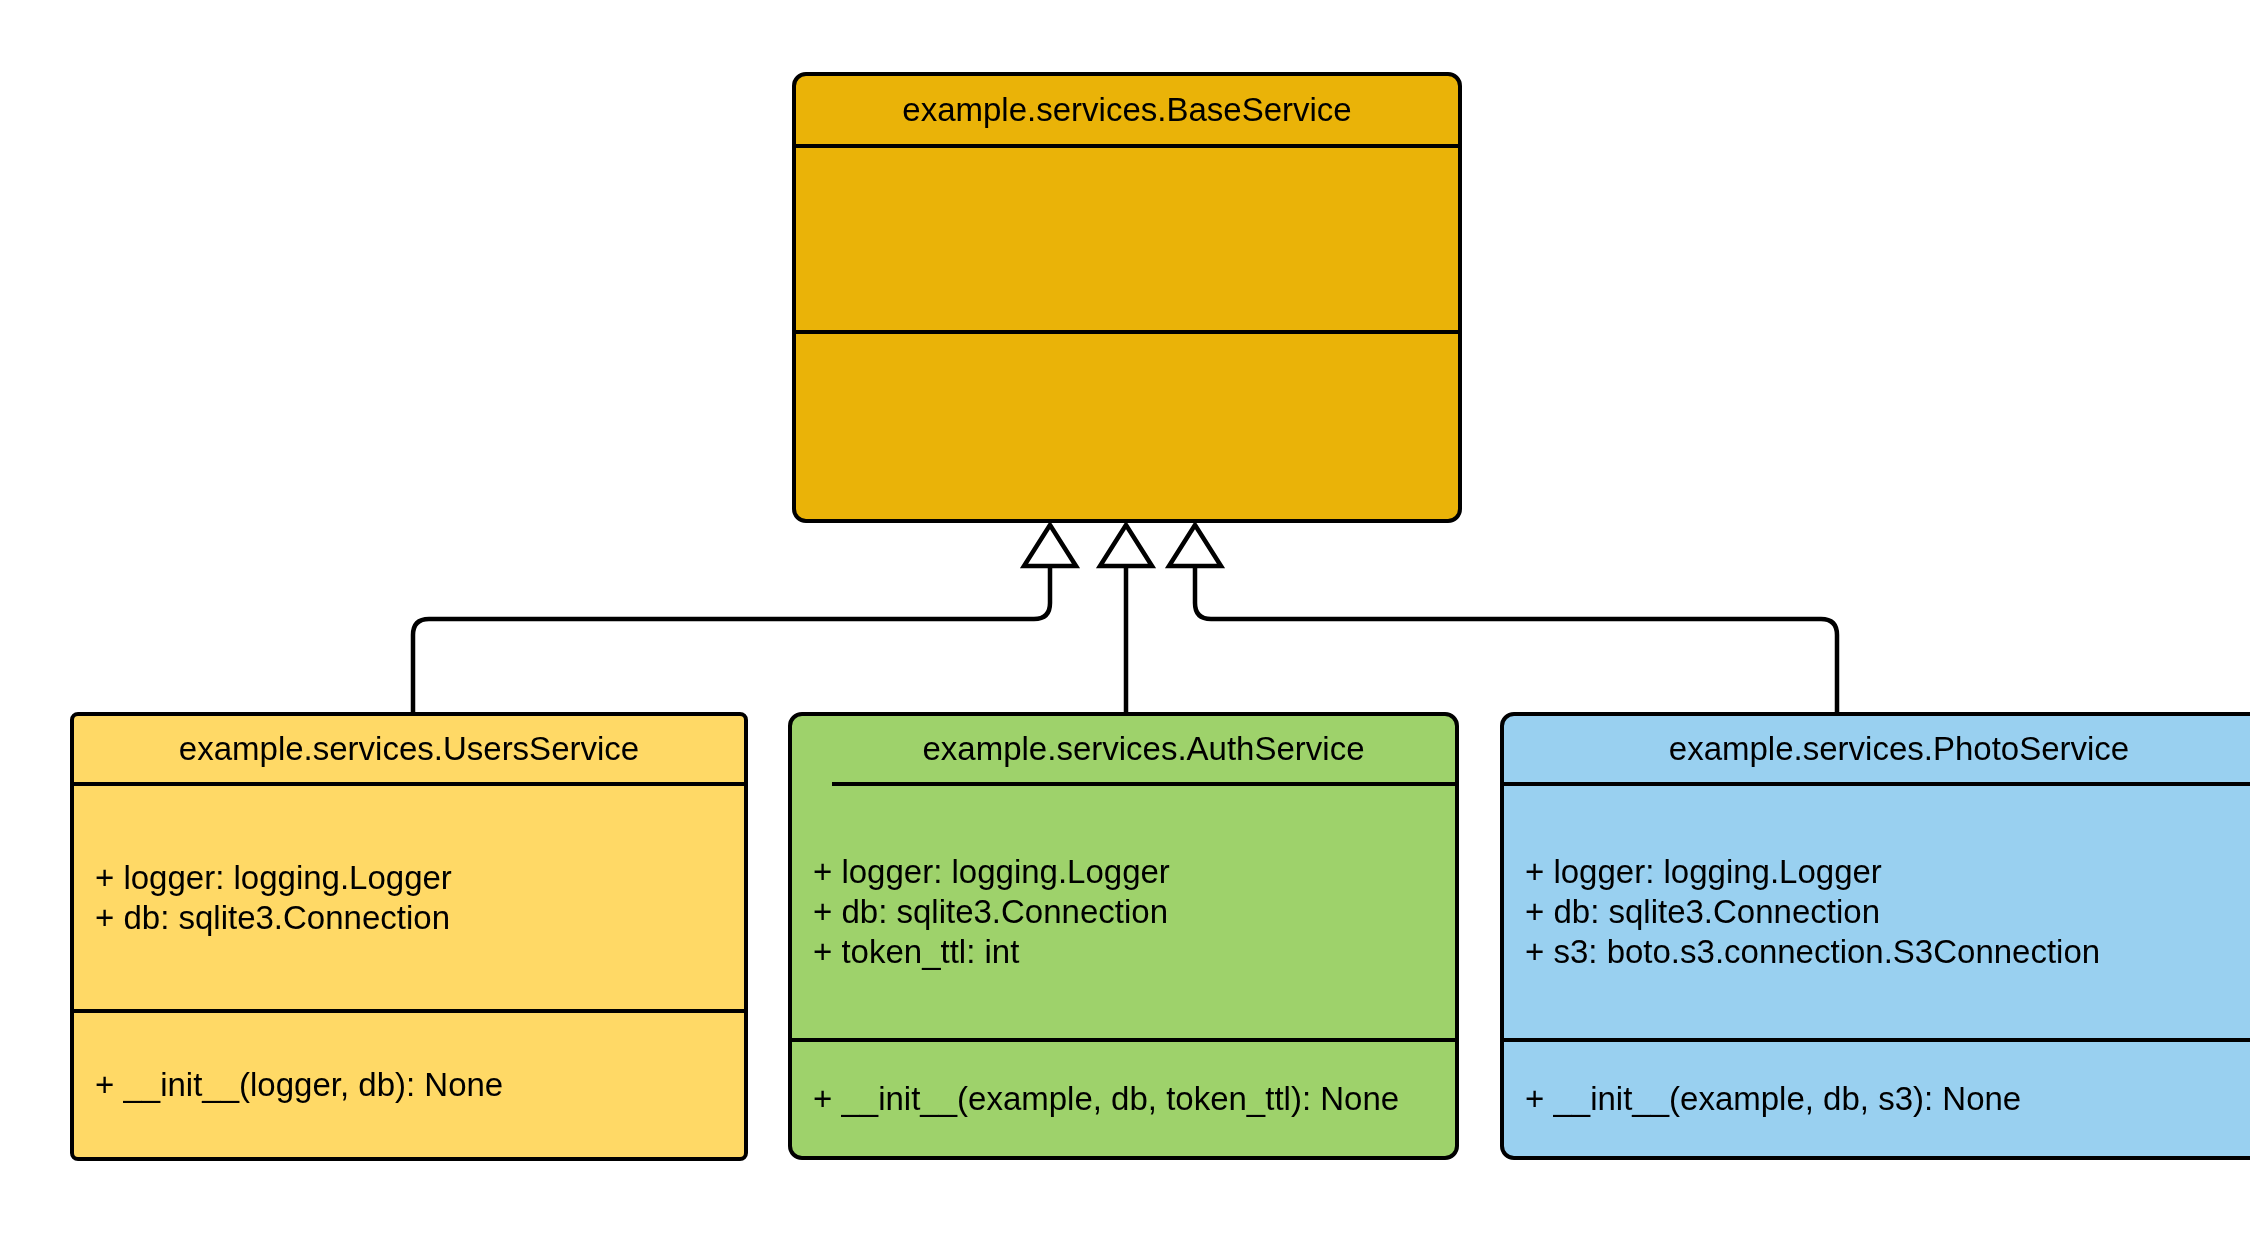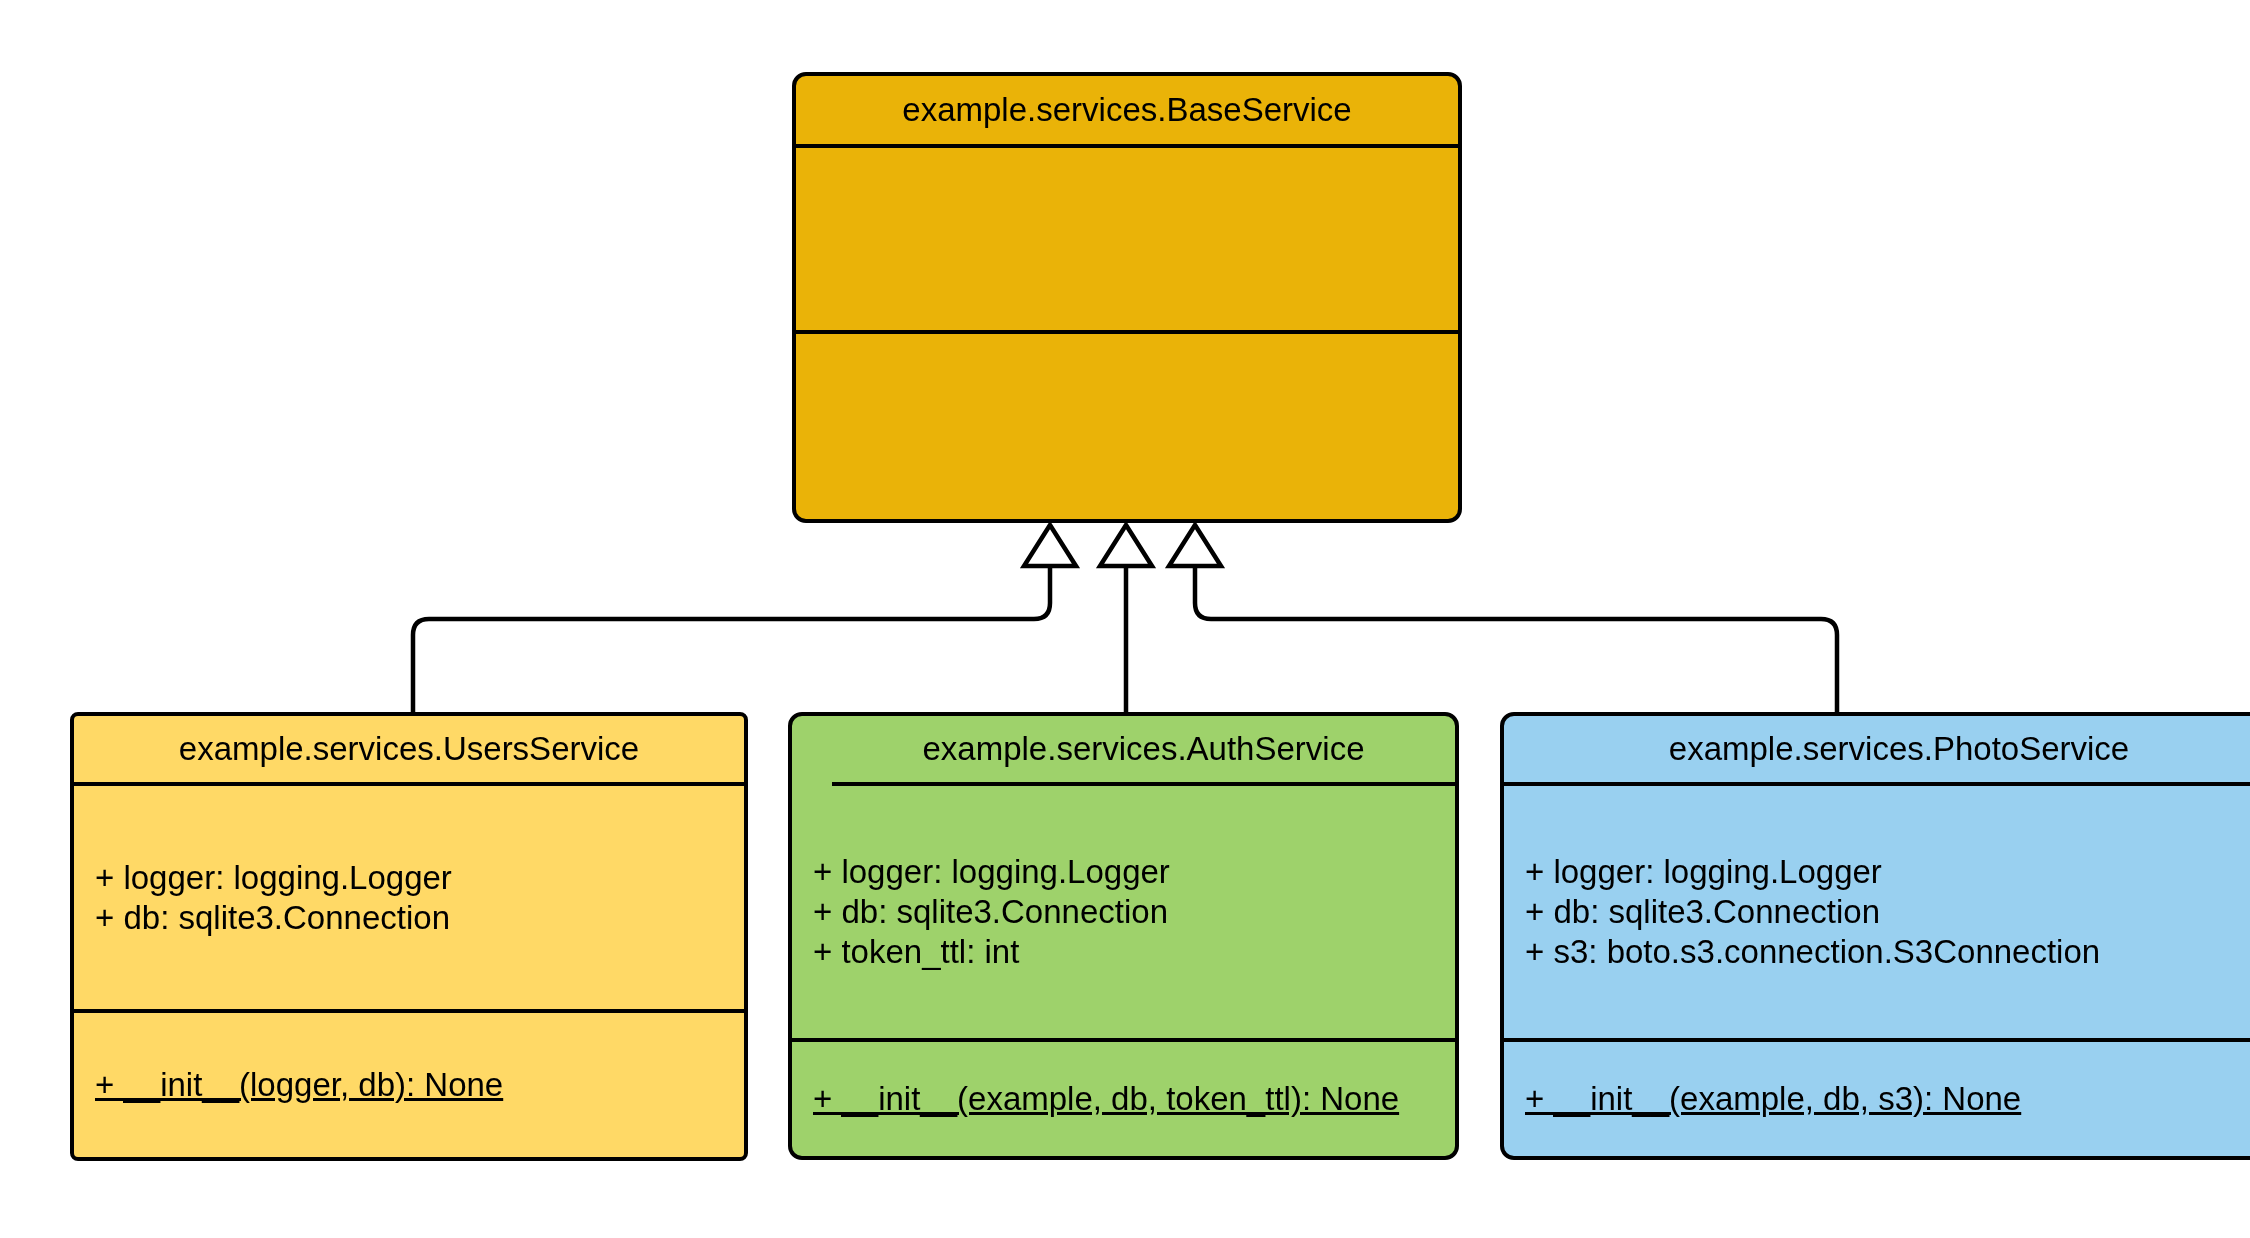--- a/index.html
+++ b/index.html
@@ -53,21 +53,20 @@
     font-size: 33px;
     line-height: 40px;
     white-space: nowrap;
   }
   .attrs {
     flex: 0 0 auto;
     border-bottom: 4px solid #000000;
   }
   .methods {
     flex: 1 1 auto;
-    text-decoration: underline;
   }
   
   .node-base  { left: 792px;  top: 72px;  width: 670px; height: 451px; }
   .node-base .node-title  { height: 68px; }
   .node-base .attrs  { height: 186px; }
 
   .node-users { left: 70px;   top: 712px; width: 678px; height: 449px; }
   .node-users .node-title { height: 66px; }
   .node-users .attrs { height: 227px; }
 

